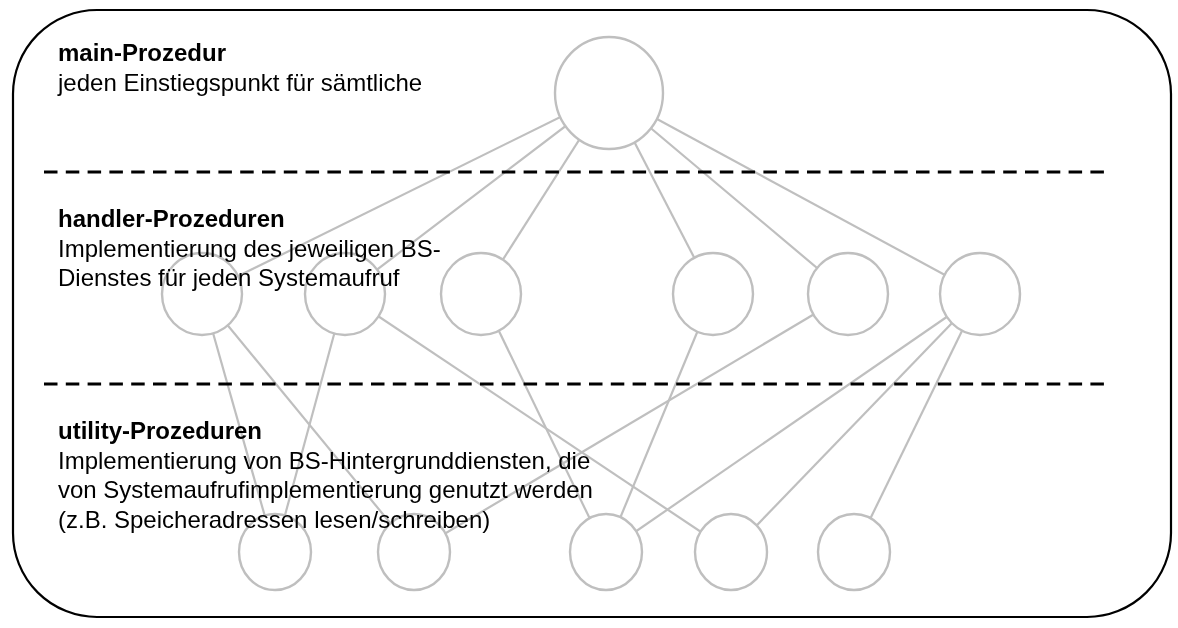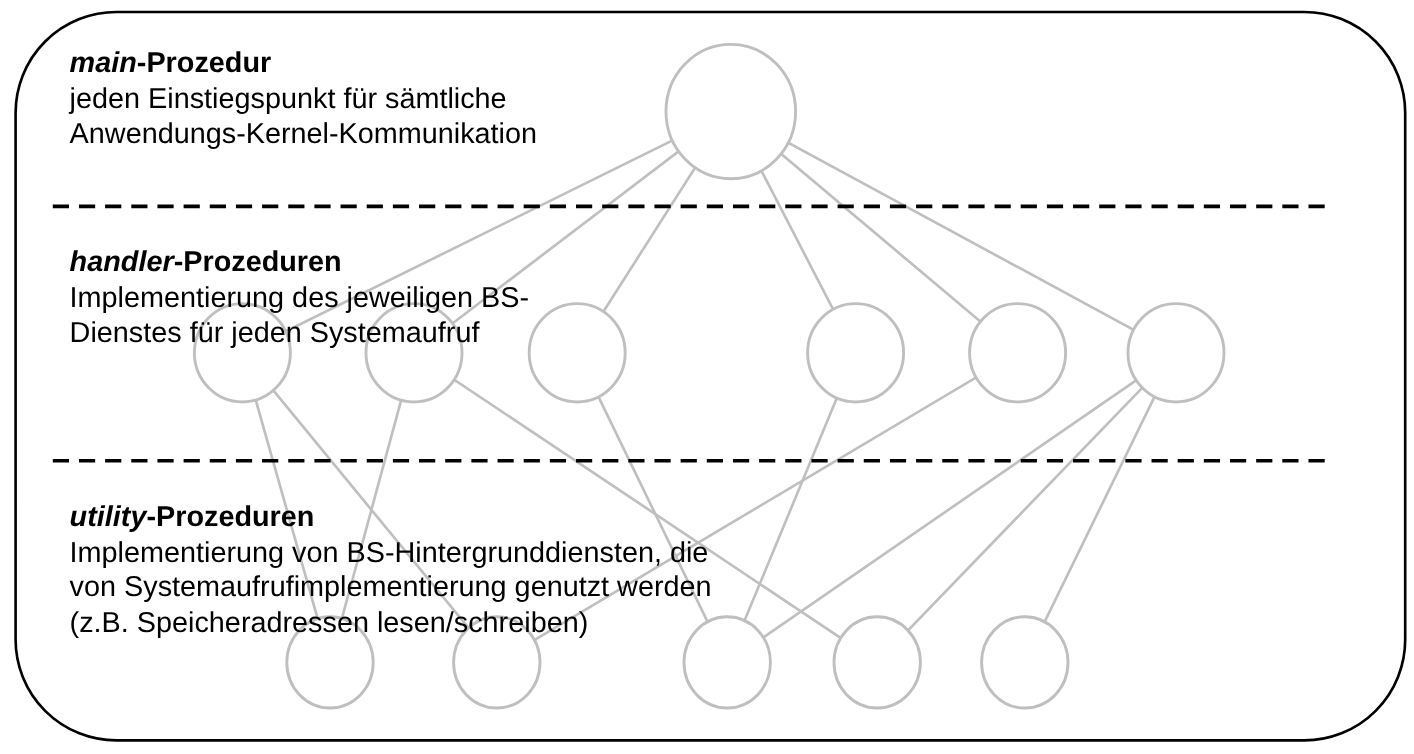--- a/index.html
+++ b/index.html
@@ -12,21 +12,21 @@
   }
   .canvas svg{position:absolute;left:0;top:0;}
   .label-block{
     position:absolute;
     font-size:24px;
     line-height:29.5px;
     color:#000000;
     white-space:nowrap;
   }
   .label-block .hdr{font-weight:bold;}
-  .label-block .hdr .em{font-style:italic;}
+  .label-block .hdr .em{}
 </style>
 </head>
 <body>
 
 <div class="canvas">
 
   <svg id="graph" width="1178" height="628" viewBox="0 0 1178 628">
       <line x1="609" y1="93" x2="202" y2="294" stroke="#bfbfbf" stroke-width="2.2"></line>
       <line x1="609" y1="93" x2="345" y2="294" stroke="#bfbfbf" stroke-width="2.2"></line>
       <line x1="609" y1="93" x2="481" y2="294" stroke="#bfbfbf" stroke-width="2.2"></line>
@@ -56,21 +56,20 @@
       <ellipse cx="731" cy="552" rx="36" ry="38" fill="#ffffff" stroke="#bfbfbf" stroke-width="2.4"></ellipse>
       <ellipse cx="854" cy="552" rx="36" ry="38" fill="#ffffff" stroke="#bfbfbf" stroke-width="2.4"></ellipse>
       <line x1="44" y1="172" x2="1112" y2="172" stroke="#000000" stroke-width="3" stroke-dasharray="13.5 8.3"></line>
       <line x1="44" y1="384" x2="1112" y2="384" stroke="#000000" stroke-width="3" stroke-dasharray="13.5 8.3"></line>
       <rect x="13" y="10" width="1158" height="607" rx="84" ry="84" fill="none" stroke="#000000" stroke-width="2.2"></rect>
     </svg>
 
   <div class="label-block" id="lbl-main" style="left: 58px; top: 38px;">
     <div class="hdr"><span class="em">main</span><span>-Prozedur</span></div>
     <div class="desc">jeden Einstiegspunkt für sämtliche</div>
-    <div class="desc">Anwendungs-Kernel-Kommunikation</div>
   </div>
 
   <div class="label-block" id="lbl-utility" style="left: 58px; top: 416px;">
     <div class="hdr"><span class="em">utility</span><span>-Prozeduren</span></div>
     <div class="desc">Implementierung von BS-Hintergrunddiensten, die</div>
     <div class="desc">von Systemaufrufimplementierung genutzt werden</div>
     <div class="desc">(z.B. Speicheradressen lesen/schreiben)</div>
   </div>
 
   <div class="label-block" id="lbl-handler" style="left: 58px; top: 204px;">

